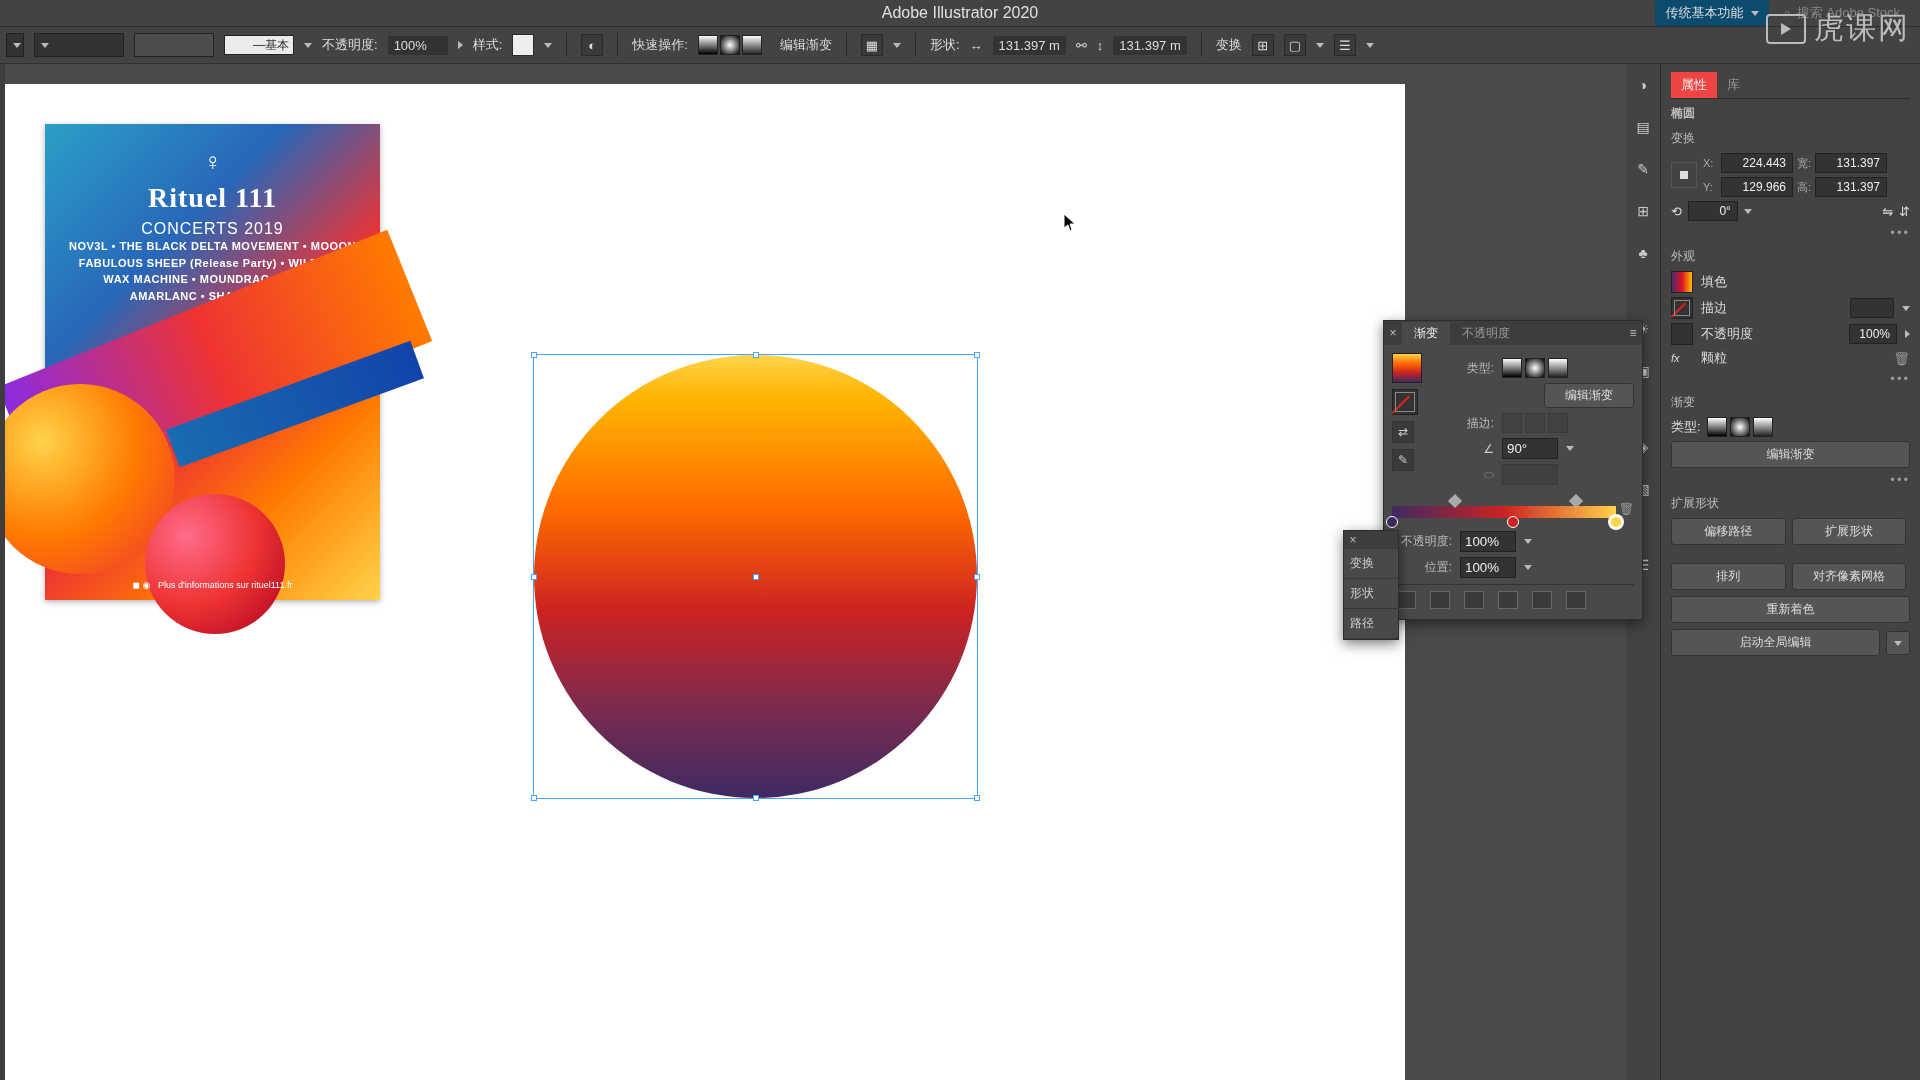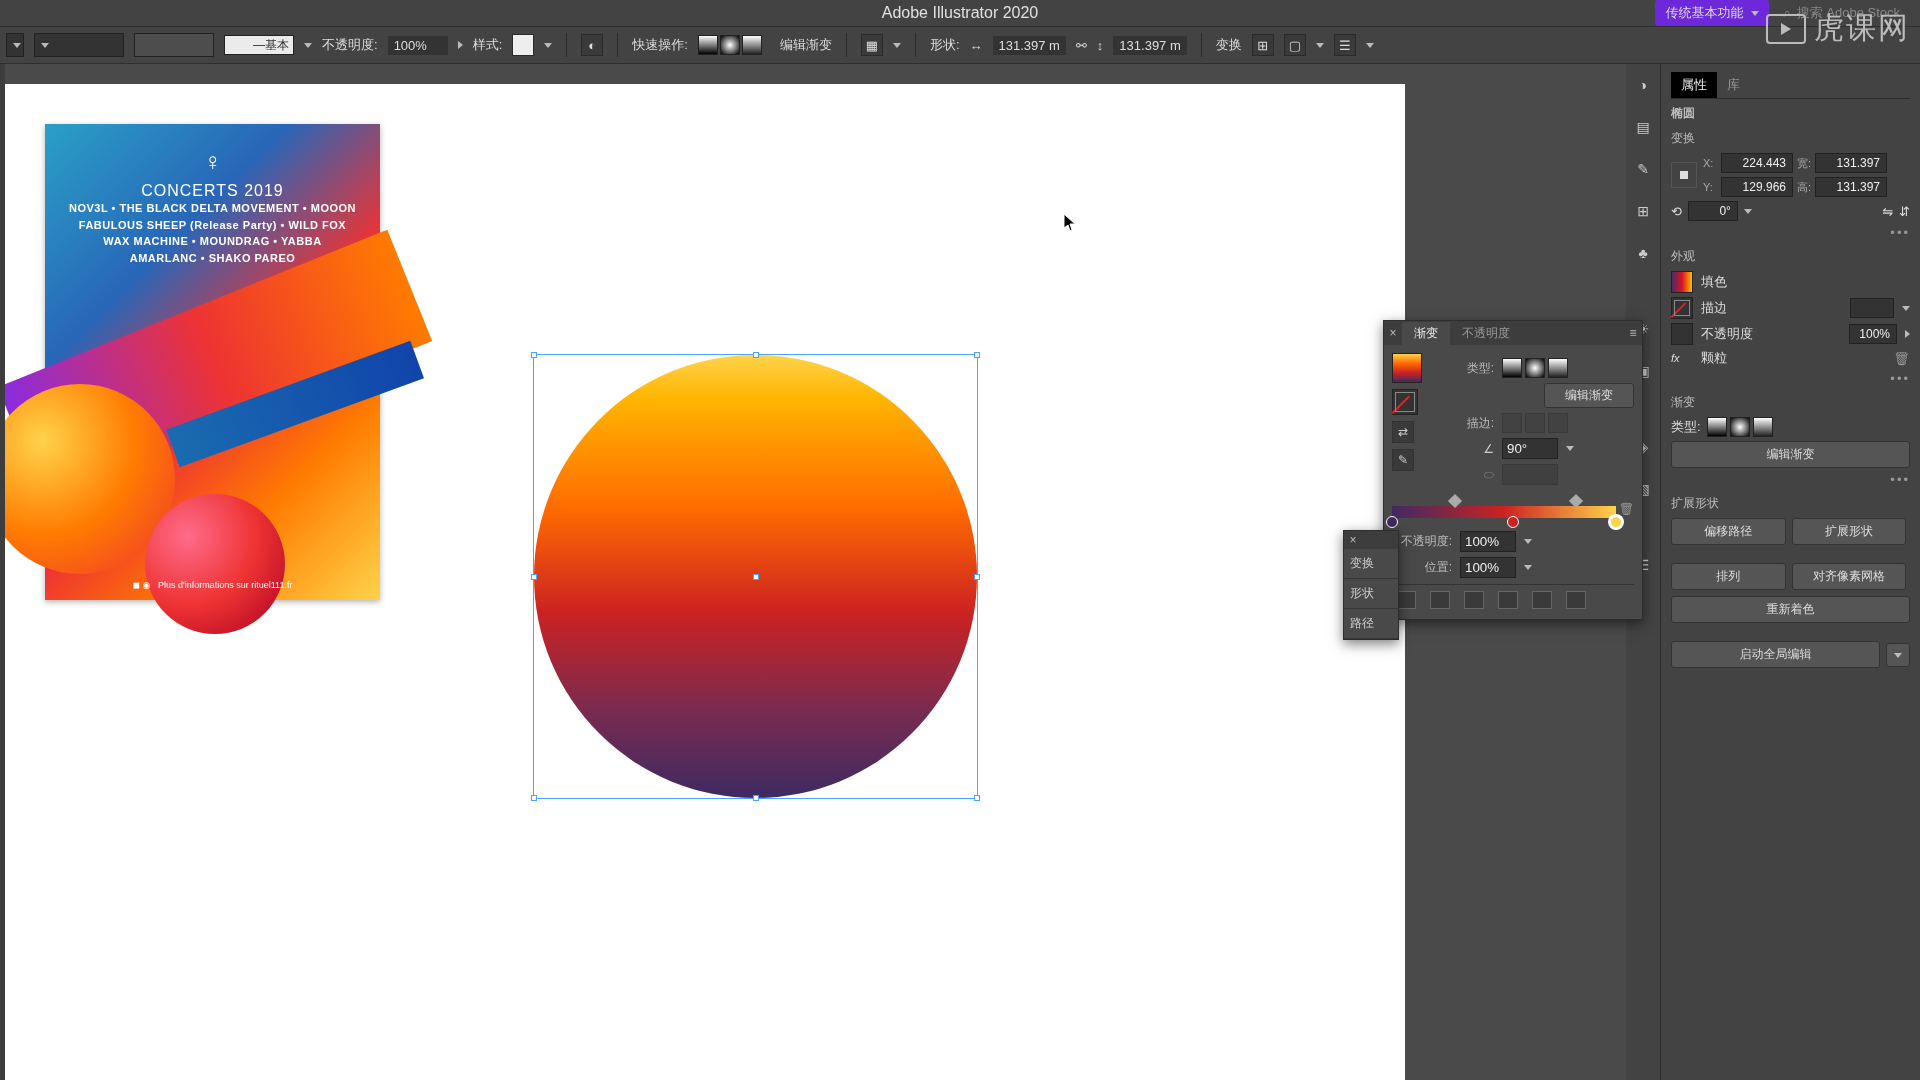--- a/index.html
+++ b/index.html
@@ -2,21 +2,21 @@
 <html><head>
 <meta charset="utf-8">
 <style>
 * { margin:0; padding:0; box-sizing:border-box; font-family:"Microsoft YaHei","Segoe UI",sans-serif; }
 body { background:#4a4a4a; width:1920px; height:1080px; overflow:hidden; position:relative; color:#ccc; font-size:14px; }
 
 
 .title-bar { height:26px; background:#434343; display:flex; align-items:center; justify-content:center; position:relative; }
 .title-bar .title { font-size:16px; color:#e0e0e0; }
 .title-bar .right { position:absolute; right:20px; display:flex; gap:14px; align-items:center; }
-.workspace-select { background:#6d28d9; color:#ddd; padding:4px 10px; border-radius:3px; font-size:13px; display:flex; gap:8px; align-items:center; }
+.workspace-select { background:#0c4a6e; color:#ddd; padding:4px 10px; border-radius:3px; font-size:13px; display:flex; gap:8px; align-items:center; }
 .search-stock { display:flex; align-items:center; gap:6px; color:#888; font-size:13px; }
 
 .control-bar { height:38px; background:#434343; border-top:1px solid #2f2f2f; border-bottom:1px solid #2f2f2f; display:flex; align-items:center; padding:0 6px; gap:10px; font-size:13px; color:#ddd; }
 .control-bar .chip { background:#333; border:1px solid #222; height:24px; display:flex; align-items:center; padding:0 6px; }
 .control-bar .lbl { color:#ddd; }
 .control-bar .val { background:#333; padding:2px 6px; min-width:60px; display:inline-block; text-align:left; }
 .stroke-prev { width:70px; height:20px; background:#ebebeb; border:1px solid #222; display:flex; align-items:center; justify-content:flex-end; padding-right:4px; color:#333; font-size:12px; }
 .icon-btn { width:22px; height:22px; background:#3a3a3a; border:1px solid #2a2a2a; display:flex; align-items:center; justify-content:center; }
 .icon-row { display:flex; gap:2px; }
 .sep { width:1px; height:24px; background:#2a2a2a; margin:0 4px; }
@@ -29,21 +29,21 @@
 
 .main { position:absolute; top:64px; left:0; right:0; bottom:0; display:flex; background:#4a4a4a;}
 .left-tools { width:5px; background:#3d3d3d; }
 .canvas-wrap { flex:1; position:relative; overflow:hidden; }
 .artboard { position:absolute; left:0; top:20px; width:1400px; height:1020px; background:#fff; }
 .right-dock { width:34px; background:#434343; display:flex; flex-direction:column; align-items:center; padding-top:10px; gap:20px;}
 .right-dock .di { width:22px; height:22px; display:flex; align-items:center; justify-content:center; color:#ccc; }
 .prop-panel { width:260px; background:#434343; border-left:1px solid #2a2a2a; padding:8px 10px; overflow:auto; font-size:13px; color:#ddd;}
 .prop-panel .tabs { display:flex; gap:0; border-bottom:1px solid #2d2d2d; margin-bottom:6px;}
 .prop-panel .tab { padding:4px 10px; color:#999; font-size:13px;}
-.prop-panel .tab.active { background:#000000; color:#eee; }
+.prop-panel .tab.active { background:#ef4444; color:#eee; }
 .prop-panel h4 { font-size:12px; color:#bbb; font-weight:normal; margin:8px 0 6px;}
 .prop-panel .row { display:flex; align-items:center; gap:6px; margin:4px 0;}
 .prop-panel .field { background:#333; border:1px solid #222; color:#eee; padding:2px 6px; width:72px; font-size:12px; text-align:right;}
 .prop-panel .tag { font-size:11px; color:#aaa; width:14px; }
 .prop-panel .btn { background:#555; border:1px solid #333; color:#ddd; font-size:12px; padding:4px 0; width:100%; text-align:center; border-radius:3px;}
 .prop-panel .btn-half { width:48%; }
 .prop-panel .btn-row { display:flex; gap:6px; }
 .swatch { width:22px; height:22px; border:1px solid #222; }
 .grad-swatch { background:linear-gradient(90deg,#4a2b6b,#d12,#ffbf00); }
 .none-swatch { background:#333; position:relative;}
@@ -187,20 +187,21 @@
 </div>
 
 <div class="main">
   <div class="left-tools"></div>
 
   <div class="canvas-wrap">
     <div class="artboard">
 
       <div class="poster">
         <div class="logo">♀</div>
+        <h2>Rituel 111</h2>
         <div class="sub">CONCERTS 2019</div>
         <div class="lineup">
           <div>NOV3L • THE BLACK DELTA MOVEMENT • MOOON</div>
           <div>FABULOUS SHEEP (Release Party) • WILD FOX</div>
           <div>WAX MACHINE • MOUNDRAG • YABBA</div>
           <div>AMARLANC • SHAKO PAREO</div>
         </div>
         <div class="shapes">
           <div class="beam1"></div>
             <div class="beam2"></div>
@@ -332,21 +333,21 @@
       <div class="btn btn-half">偏移路径</div>
       <div class="btn btn-half">扩展形状</div>
     </div>
     <div class="btn-row" style="margin-top:18px">
       <div class="btn btn-half">排列</div>
       <div class="btn btn-half">对齐像素网格</div>
     </div>
     <div class="row" style="margin-top:6px">
         <div class="btn">重新着色</div>
       </div>
-    <div class="row" style="margin-top:18px">
+    <div class="row" style="margin-top:6px">
       <div class="btn" style="width:88%">启动全局编辑</div>
       <div class="btn" style="width:10%;padding:4px 0"><span class="chev"></span></div>
     </div>
   </div>
 </div>
 
 <div class="float-panel grad-panel">
   <div class="fp-head">
     <div class="fp-close">×</div>
     <div class="fp-tab active">渐变</div>

